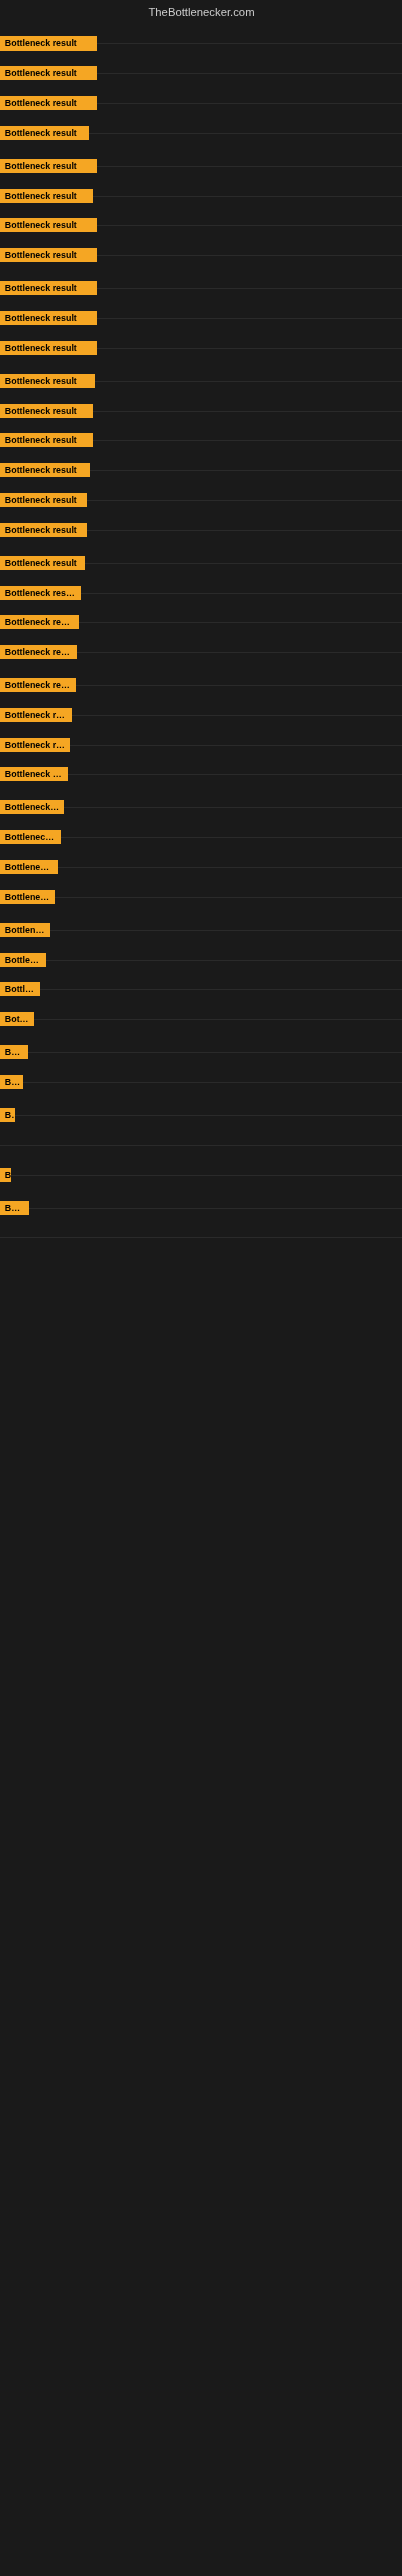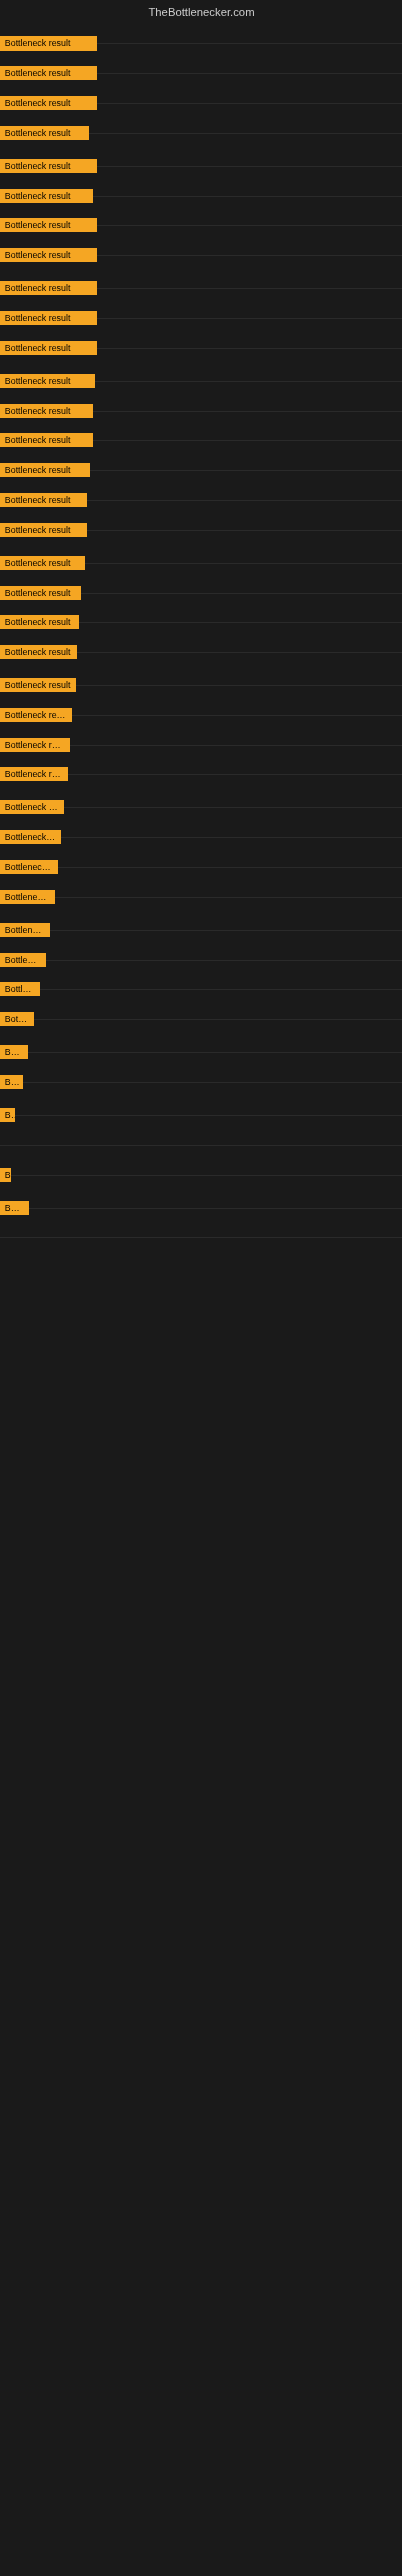--- a/index.html
+++ b/index.html
@@ -35,21 +35,21 @@
       position: absolute;
       left: 0;
       display: flex;
       align-items: center;
     }
 
     .bar-label {
       background-color: #f5a623;
       color: #000;
       font-size: 8.9px;
-      font-weight: normal;
+      font-weight: bold;
       padding: 2.4px 4.8px;
       white-space: nowrap;
       overflow: hidden;
     }
   </style>
 </head>
 <body>
 
 <div class="site-title">TheBottlenecker.com</div>
 

